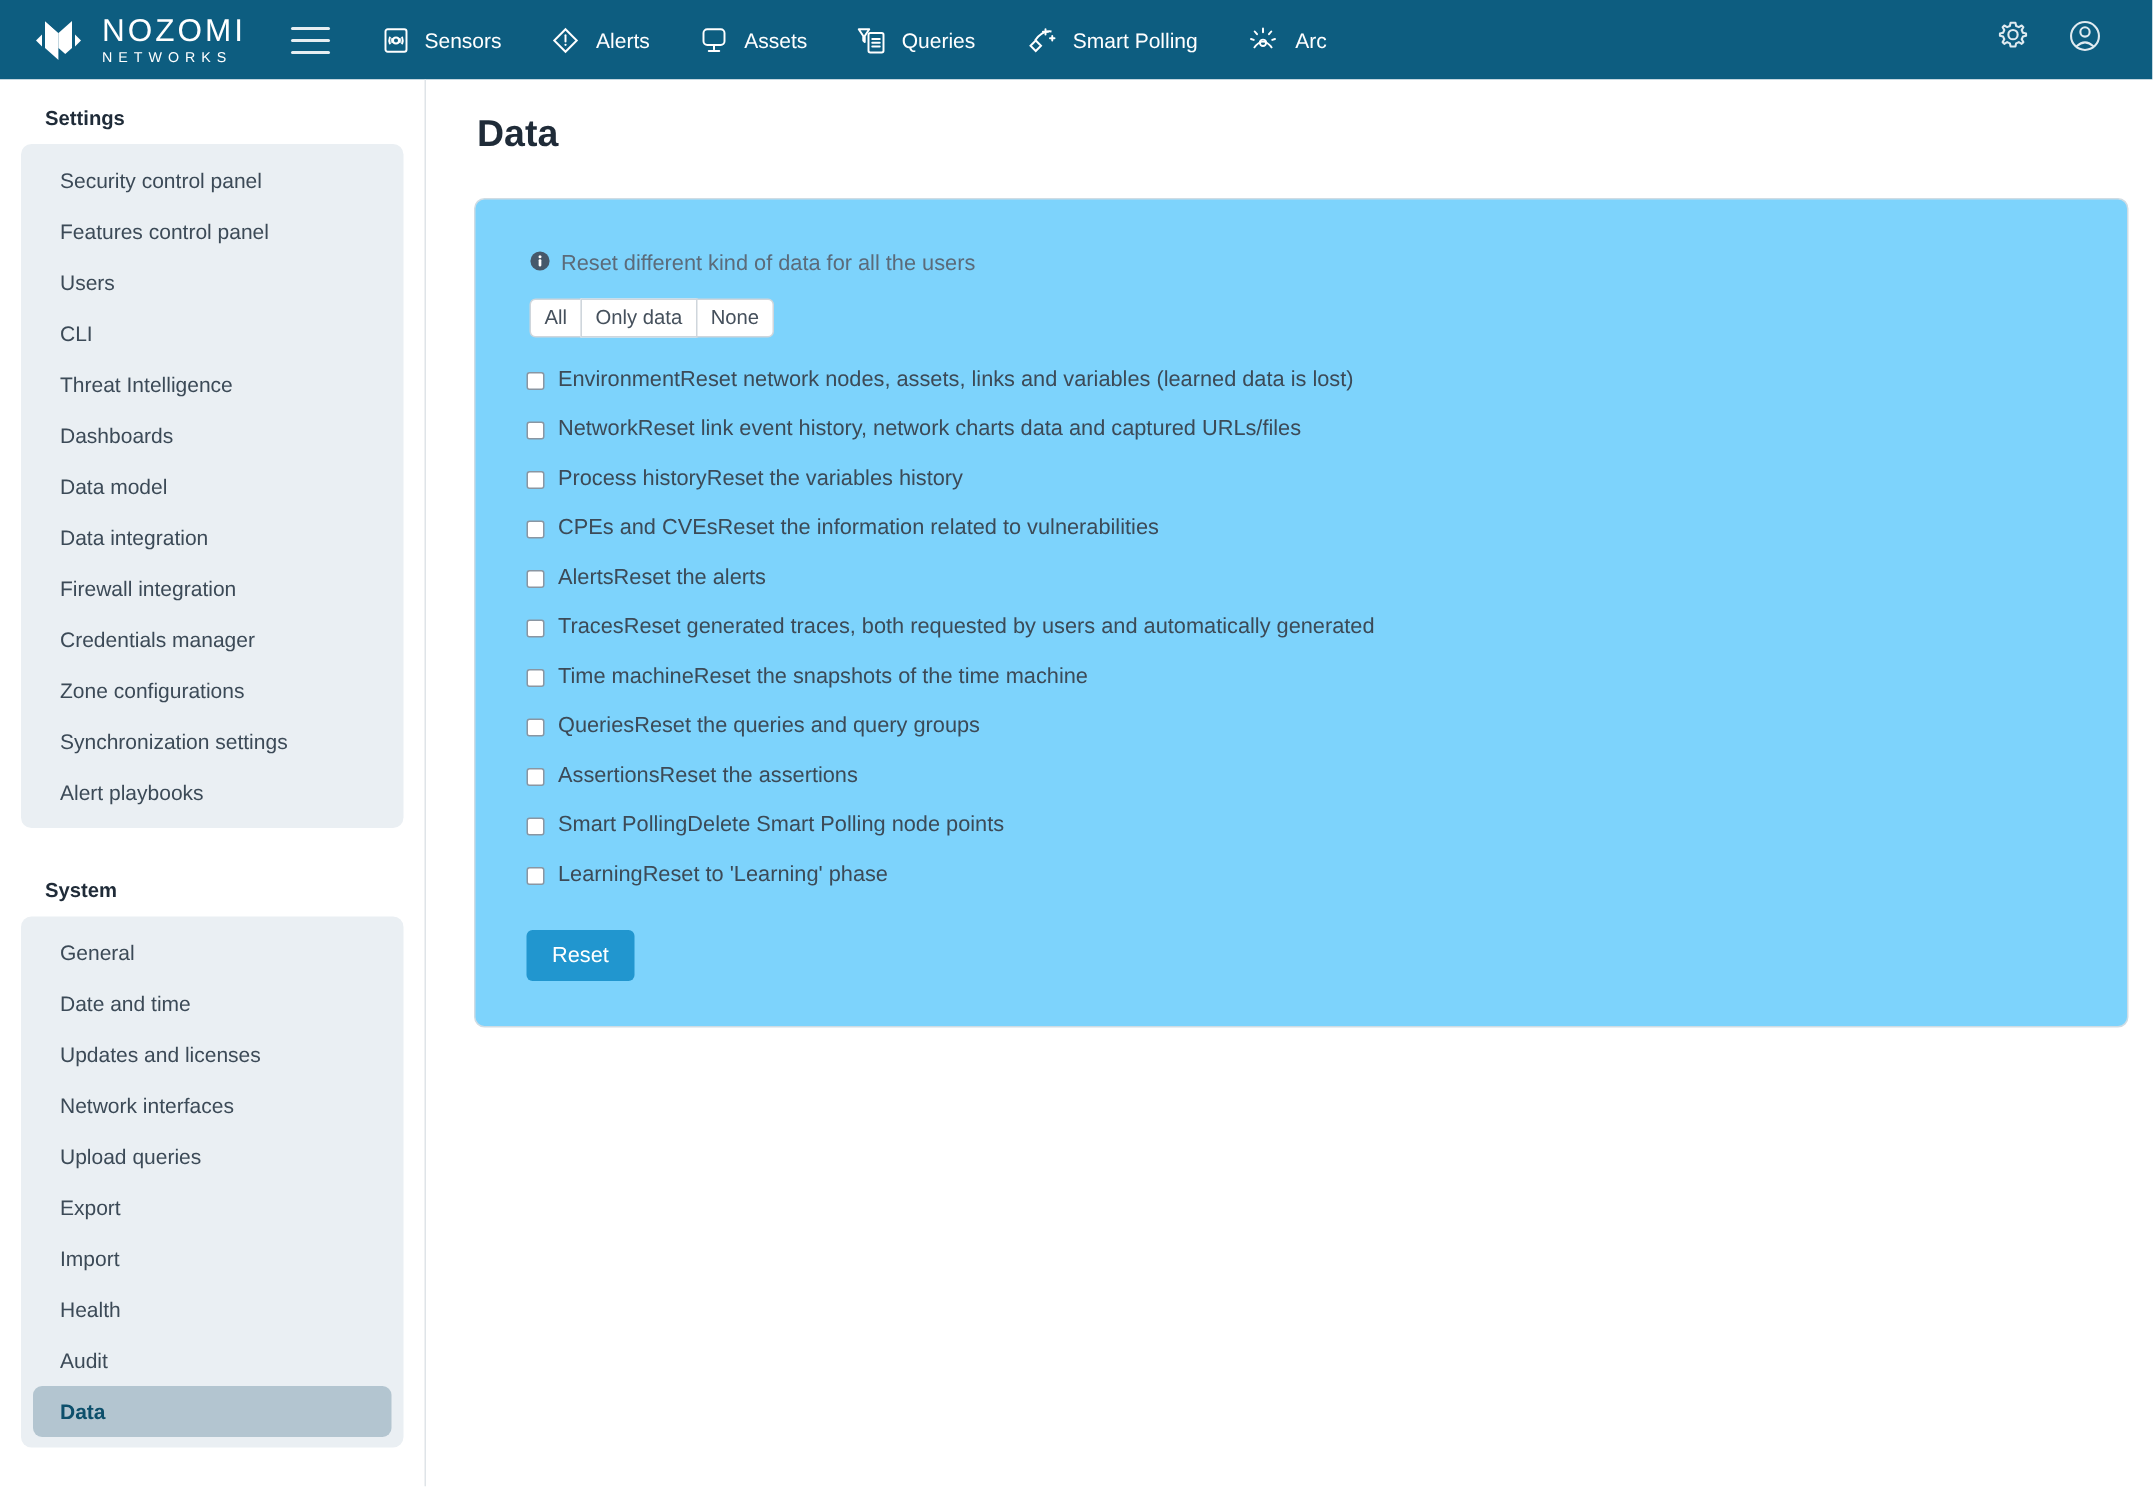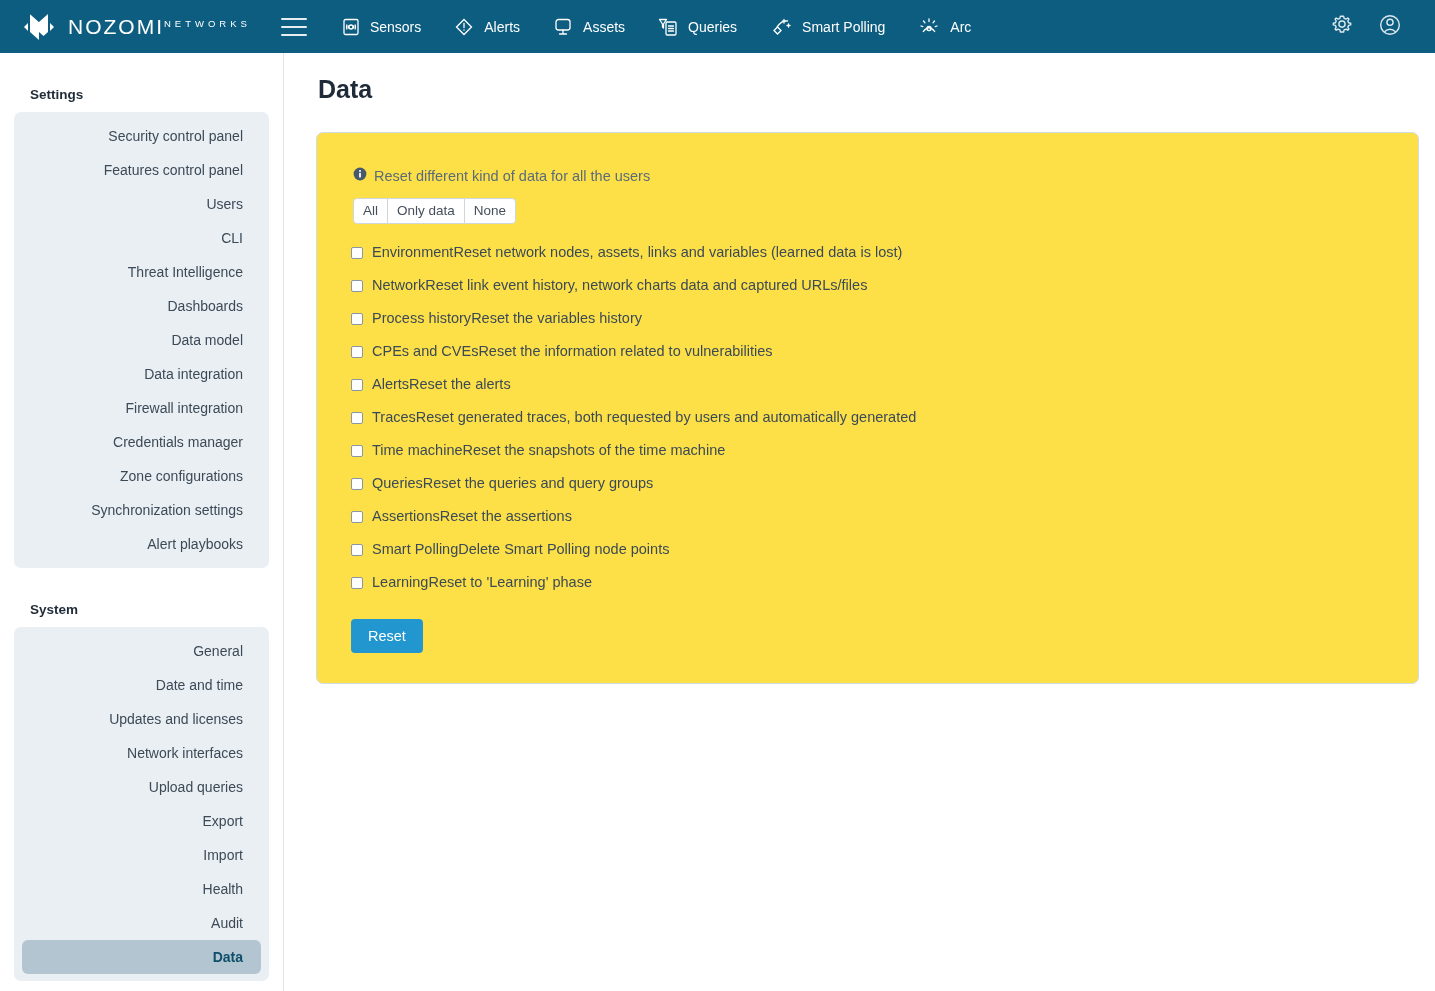--- a/index.html
+++ b/index.html
@@ -15,21 +15,21 @@
   .topnav {
     height: 53px;
     background: #0d5d80;
     display: flex;
     align-items: center;
     padding: 0 18px 0 20px;
     color: #ffffff;
   }
   .brand { display: flex; align-items: center; gap: 10px; margin-right: 22px; }
   .brand-logo { width: 38px; height: 34px; flex: 0 0 auto; }
-  .brand-text { display: flex; flex-direction: row; line-height: 1; }
+  .brand-text { display: flex; flex-direction: column; line-height: 1; }
   .brand-name {
     font-size: 21px; letter-spacing: 2.0px; font-weight: 400; color: #fff;
   }
   .brand-sub {
     font-size: 9.5px; letter-spacing: 4.0px; font-weight: 400; color: #fff;
     margin-top: 3px;
   }
   .hamburger {
     width: 26px; height: 18px; margin: 0 18px 0 8px;
     display: flex; flex-direction: column; justify-content: space-between;
@@ -48,32 +48,31 @@
   .topright { margin-left: auto; display: flex; align-items: center; gap: 22px; padding-right: 14px;}
   .topright .icbtn { cursor: pointer; display:block; }
 
   
   .shell { display: flex; height: 938px; }
 
   .sidebar {
     width: 284px; flex: 0 0 284px;
     background: #ffffff;
     border-right: 1px solid #dfe4e8;
-    padding: 16px 14px;
+    padding: 0 14px;
     overflow: hidden;
   }
   .side-head {
     font-size: 13.5px; font-weight: bold; color: #1f2b38;
     padding: 18px 0 10px 16px;
   }
   .side-group {
     background: #eaeff3;
     border-radius: 7px;
     padding: 7px 8px;
-    text-align: right;
   }
   .side-item {
     font-size: 14px; color: #3c4a57;
     padding: 9px 18px;
     border-radius: 6px;
     cursor: pointer;
     white-space: nowrap;
   }
   .side-item.active {
     background: #b3c5d0;
@@ -88,21 +87,21 @@
     padding: 22px 16px 0 32px;
     overflow: hidden;
   }
   .page-title {
     font-size: 25px; font-weight: bold; color: #1f2b38;
     margin: 0 0 28px 2px;
   }
   .card {
     border: 1px solid #cfdce4;
     border-radius: 7px;
-    background: #fde047;
+    background: #7dd3fc;
     padding: 30px 34px 30px 34px;
     max-width: 1108px;
   }
   .card-note {
     display: flex; align-items: center; gap: 7px;
     font-size: 14.5px; color: #5b6b7a;
     margin: 4px 0 14px 2px;
   }
   .info-ic { flex: 0 0 auto; display:block; }
 

